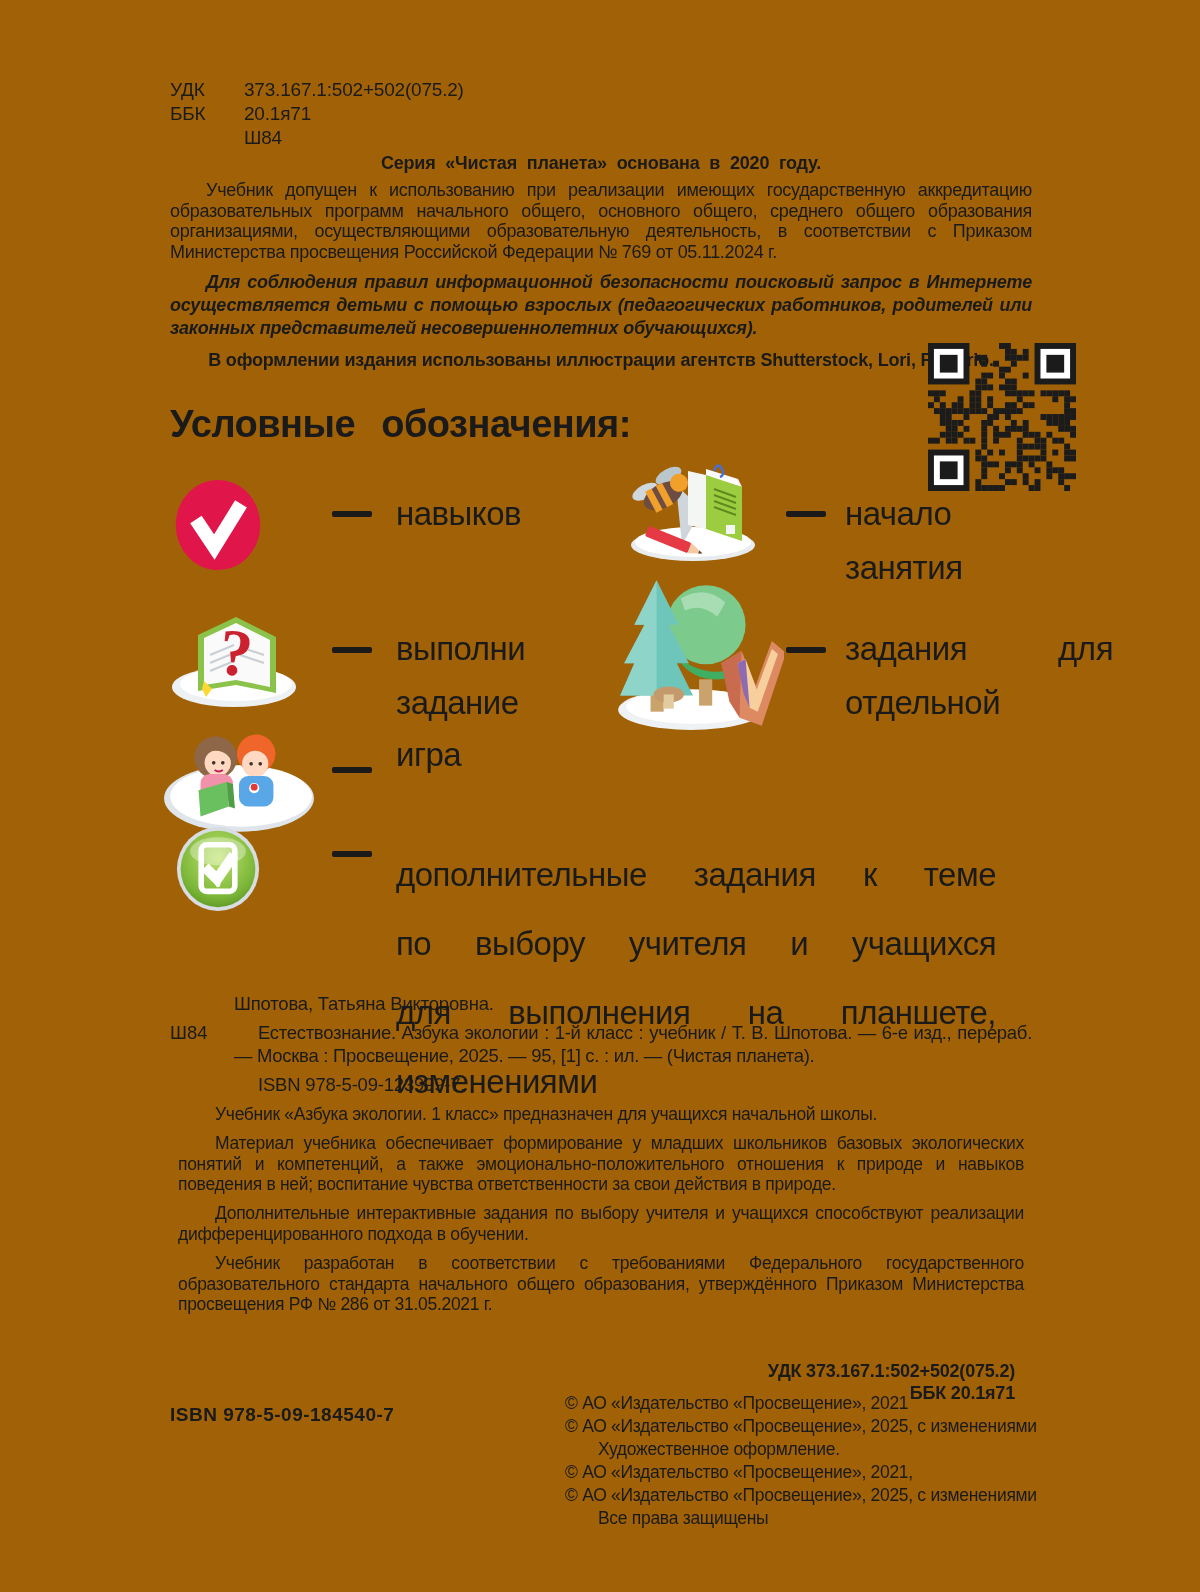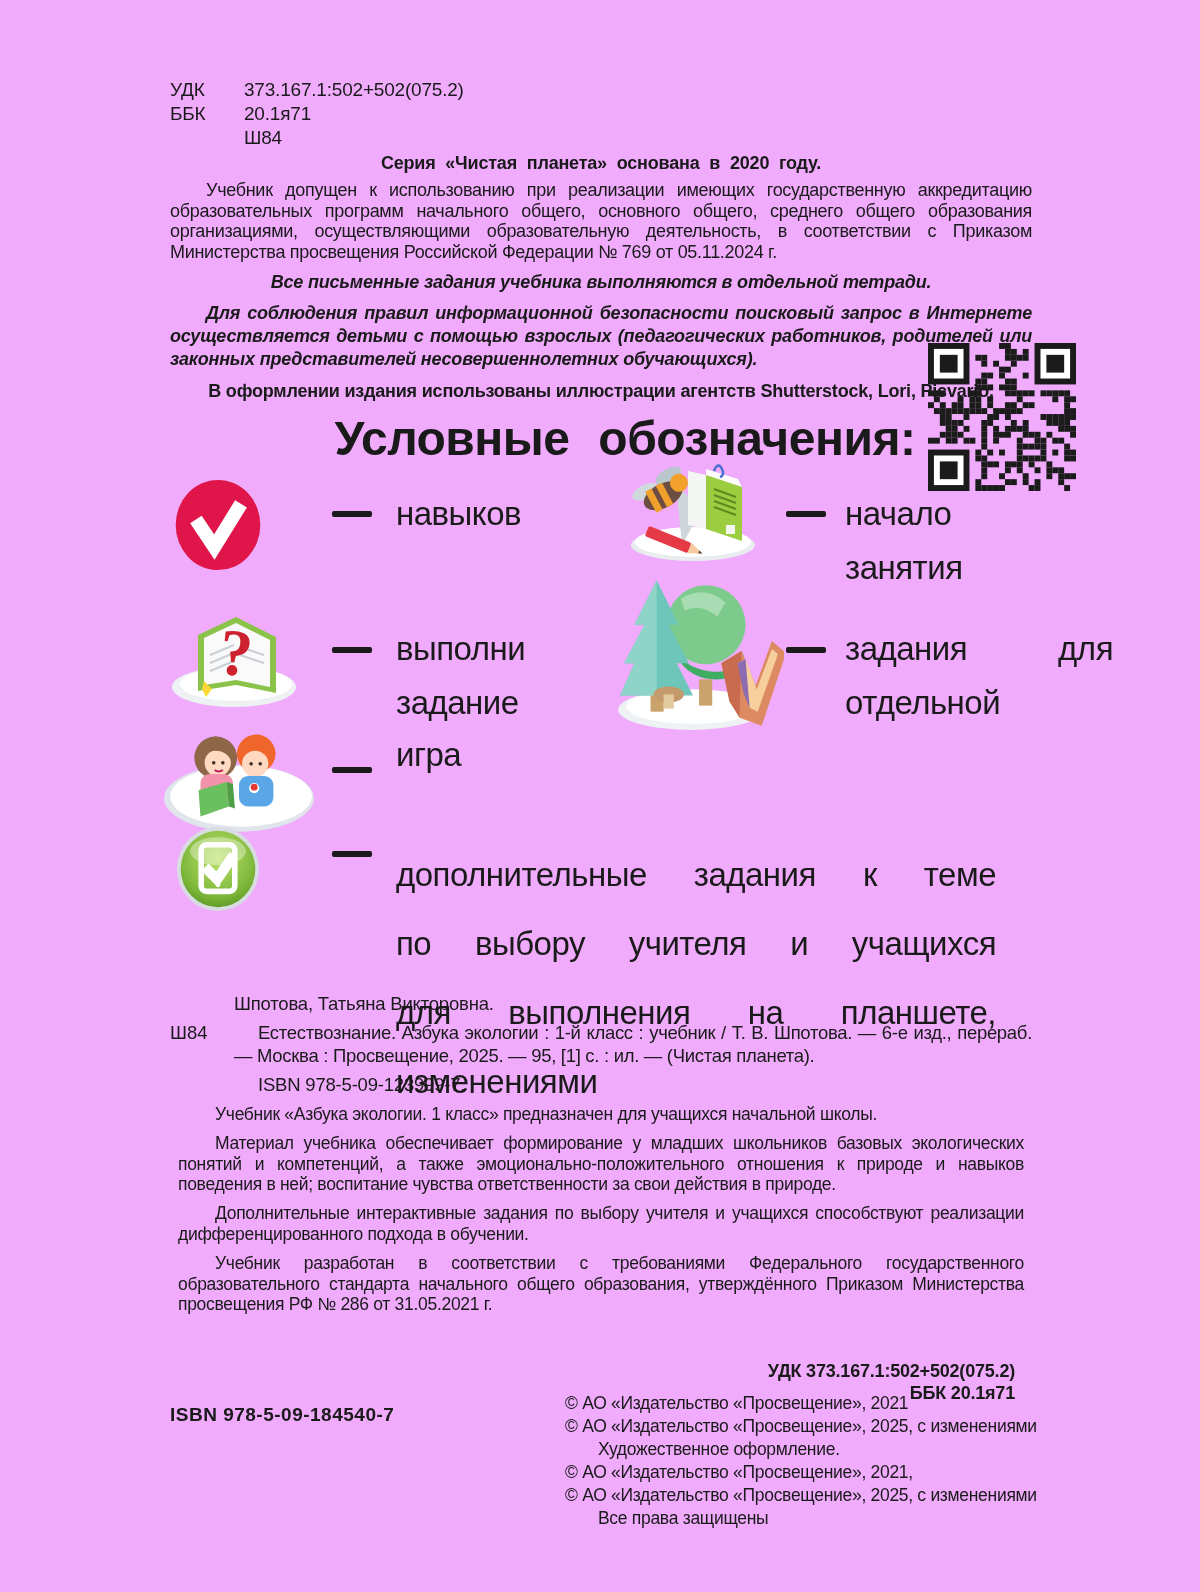--- a/index.html
+++ b/index.html
@@ -1,33 +1,33 @@
 <!DOCTYPE html>
 <html lang="ru"><head>
 <meta charset="utf-8">
 <style>
   html,body{margin:0;padding:0;background:#fff;}
-  .page{position:relative;width:1200px;height:1592px;background:#f0abfc;overflow:hidden;
+  .page{position:relative;width:1200px;height:1592px;background:#a16207;overflow:hidden;
         font-family:"Liberation Sans","DejaVu Sans",sans-serif;color:#1a1a1a;}
   
   .top-block{position:absolute;left:170px;top:78px;width:862px;}
   .code-row{display:flex;font-size:19px;line-height:24px;letter-spacing:-0.2px;}
   .code-row .lbl{width:74px;flex:none;}
   .code-row.sh .lbl{visibility:hidden;}
   .series{margin-top:3px;text-align:center;font-weight:bold;font-size:18px;word-spacing:5px;letter-spacing:-0.2px;}
   .para{margin:6px 0 0 0;font-size:18px;line-height:20.5px;text-align:justify;text-indent:36px;letter-spacing:-0.3px;}
   .center-bi{margin-top:10px;text-align:center;font-weight:bold;font-style:italic;font-size:18px;letter-spacing:-0.2px;}
   .para-bi{margin:9px 0 0 0;font-size:18px;line-height:23px;text-align:justify;text-indent:36px;
            font-weight:bold;font-style:italic;letter-spacing:-0.2px;}
   .center-b{margin-top:10px;text-align:center;font-weight:bold;font-size:18px;letter-spacing:-0.2px;}
   
   .qr{position:absolute;left:928px;top:343px;width:148px;height:148px;}
   
-  .legend-title{position:absolute;left:170px;top:403px;width:910px;text-align:center;
-                font-weight:bold;font-size:48px;word-spacing:16px;letter-spacing:-0.5px;margin-top:8px;}
+  .legend-title{position:absolute;left:170px;top:403px;width:910px;text-align:left;
+                font-weight:bold;font-size:38px;word-spacing:16px;letter-spacing:-0.5px;}
   .abs{position:absolute;}
   .dash{width:40px;height:6px;background:#1a1a1a;border-radius:2px;}
   .leg-label{font-size:33px;line-height:54px;letter-spacing:-0.5px;white-space:nowrap;}
   .leg-label.wrap{white-space:normal;margin-top:21px;}
   .jl{text-align:justify;text-align-last:justify;white-space:nowrap;}
   .leg5 .ln{line-height:48px;}
   
   .bottom-block{position:absolute;left:170px;top:993px;width:862px;}
   .author{margin-left:64px;font-weight:normal;font-size:18.5px;letter-spacing:-0.2px;}
   .bib{position:relative;margin-top:7px;}
@@ -56,21 +56,20 @@
     <div class="code-row">
       <span class="lbl">ББК</span>
       <span>20.1я71</span>
     </div>
     <div class="code-row sh">
       <span class="lbl">—</span>
       <span>Ш84</span>
     </div>
     <div class="series">Серия «Чистая планета» основана в 2020 году.</div>
     <p class="para">Учебник допущен к использованию при реализации имеющих государственную аккредитацию образовательных программ начального общего, основного общего, среднего общего образования организациями, осуществляющими образовательную деятельность, в соответствии с Приказом Министерства просвещения Российской Федерации № 769 от 05.11.2024 г.</p>
-    <div class="center-bi">Все письменные задания учебника выполняются в отдельной тетради.</div>
     <p class="para-bi">Для соблюдения правил информационной безопасности поисковый запрос в Интернете осуществляется детьми с помощью взрослых (педагогических работников, родителей или законных представителей несовершеннолетних обучающихся).</p>
     <div class="center-b">В оформлении издания использованы иллюстрации агентств  Shutterstock, Lori, Picvario.</div>
   </div>
 
   <div class="qr">
     <svg id="qrsvg" viewBox="0 0 100 100" width="148" height="148" xmlns="http://www.w3.org/2000/svg">
         <rect x="48" y="0" width="4" height="4" fill="#1b1b1b"></rect>
         <rect x="52" y="0" width="4" height="4" fill="#1b1b1b"></rect>
         <rect x="52" y="4" width="4" height="4" fill="#1b1b1b"></rect>
         <rect x="56" y="4" width="4" height="4" fill="#1b1b1b"></rect>

